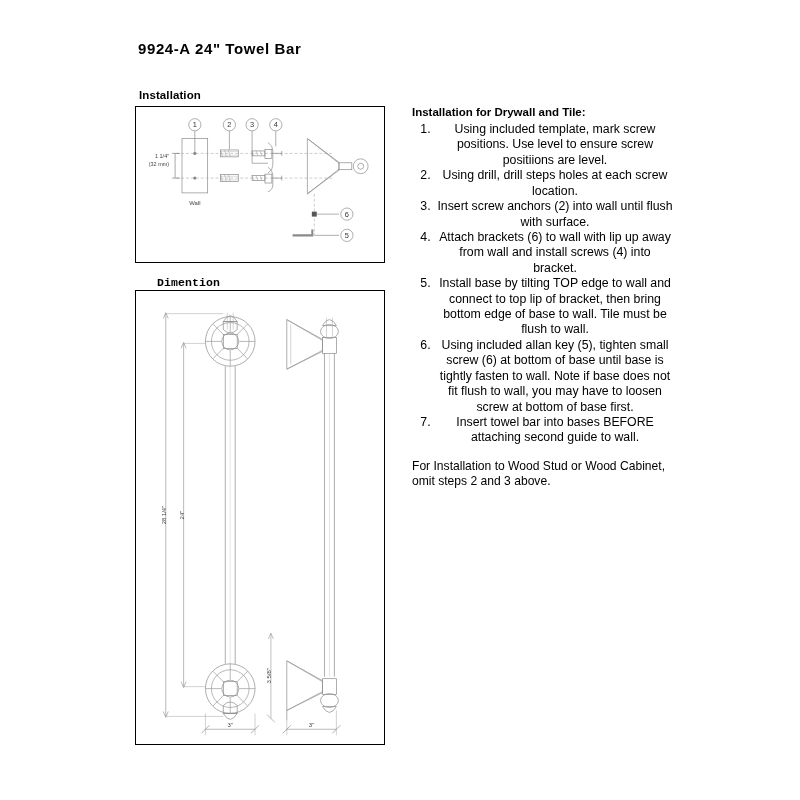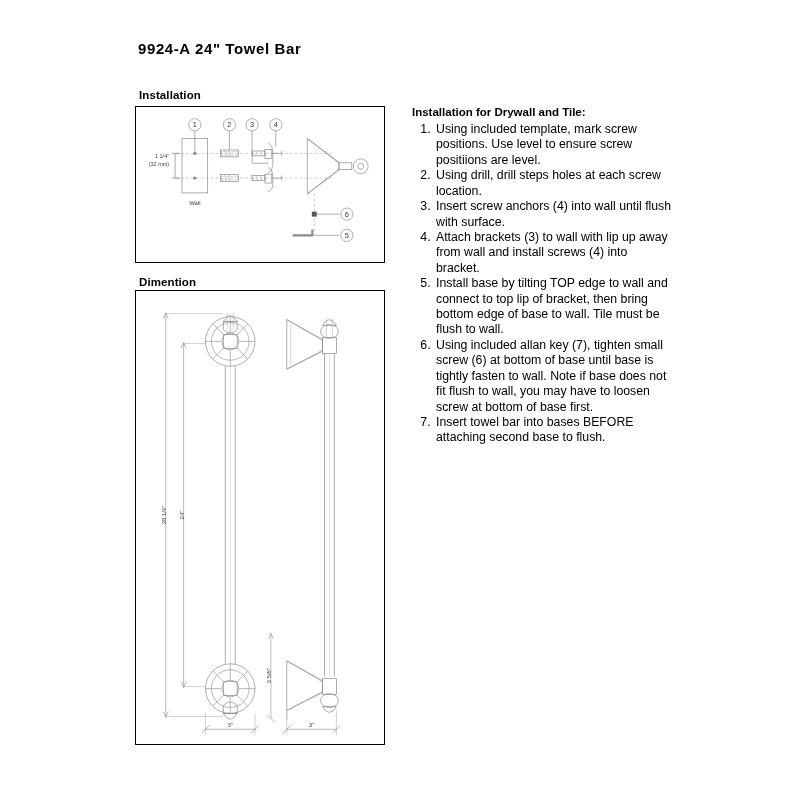--- a/index.html
+++ b/index.html
@@ -29,21 +29,21 @@
   }
 
   
   .section-heading {
     position: absolute;
     font-size: 11.5px;
     font-weight: bold;
     letter-spacing: 0.1px;
   }
   #heading-installation { left: 139px; top: 89px; }
-  #heading-dimention    { left: 139px; top: 276px; }
+  #heading-dimention    { left: 157px; top: 276px; font-family: Liberation Mono, monospace; }
 
   
   .panel {
     position: absolute;
     border: 1.5px solid #000;
     background: #fff;
     box-sizing: border-box;
   }
   #panel-installation { left: 135px; top: 106px; width: 250px; height: 157px; }
   #panel-dimention    { left: 135px; top: 290px; width: 250px; height: 455px; }
@@ -64,20 +64,21 @@
   }
   ol.steps {
     margin: 0;
     padding: 0 0 0 22px;
     font-size: 12.3px;
     line-height: 1.255;
   }
   ol.steps li {
     margin-bottom: 0px;
     padding-left: 2px;
+    text-align: center;
   }
   .closing-note {
     margin-top: 13px;
     font-size: 12.1px;
     line-height: 1.26;
     width: 258px;
   }
 
   
   .dwg-text { font-family: "Liberation Sans", sans-serif; }
@@ -303,22 +304,23 @@
       </g>
     </svg>
   </div>
 
   <div class="instructions">
     <div class="instructions-title">Installation for Drywall and Tile:</div>
 
     <ol class="steps">
       <li>Using included template, mark screw positions. Use level to ensure screw positiions are level.</li>
       <li>Using drill, drill steps holes at each screw location.</li>
-      <li>Insert screw anchors (4) into wall until flush with surface.</li>
-      <li>Attach brackets (3) to wall with lip up away from wall and install screws (4) into bracket.</li>
+      <li>Insert screw anchors (2) into wall until flush with surface.</li>
+      <li>Attach brackets (6) to wall with lip up away from wall and install screws (4) into bracket.</li>
       <li>Install base by tilting TOP edge to wall and connect to top lip of bracket, then bring bottom edge of base to wall. Tile must be flush to wall.</li>
-      <li>Using included allan key (7), tighten small screw (6) at bottom of base until base is tightly fasten to wall. Note if base  does not fit flush to wall, you may have to loosen screw at bottom of base first.</li>
-      <li>Insert towel bar into bases BEFORE attaching second base to flush.</li>
+      <li>Using included allan key (5), tighten small screw (6) at bottom of base until base is tightly fasten to wall. Note if base  does not fit flush to wall, you may have to loosen screw at bottom of base first.</li>
+      <li>Insert towel bar into bases BEFORE attaching second guide to wall.</li>
     </ol>
 
+    <div class="closing-note">For Installation to Wood Stud or Wood Cabinet, omit steps 2 and 3 above.</div>
   </div>
 
 </div>
 
 </body></html>

